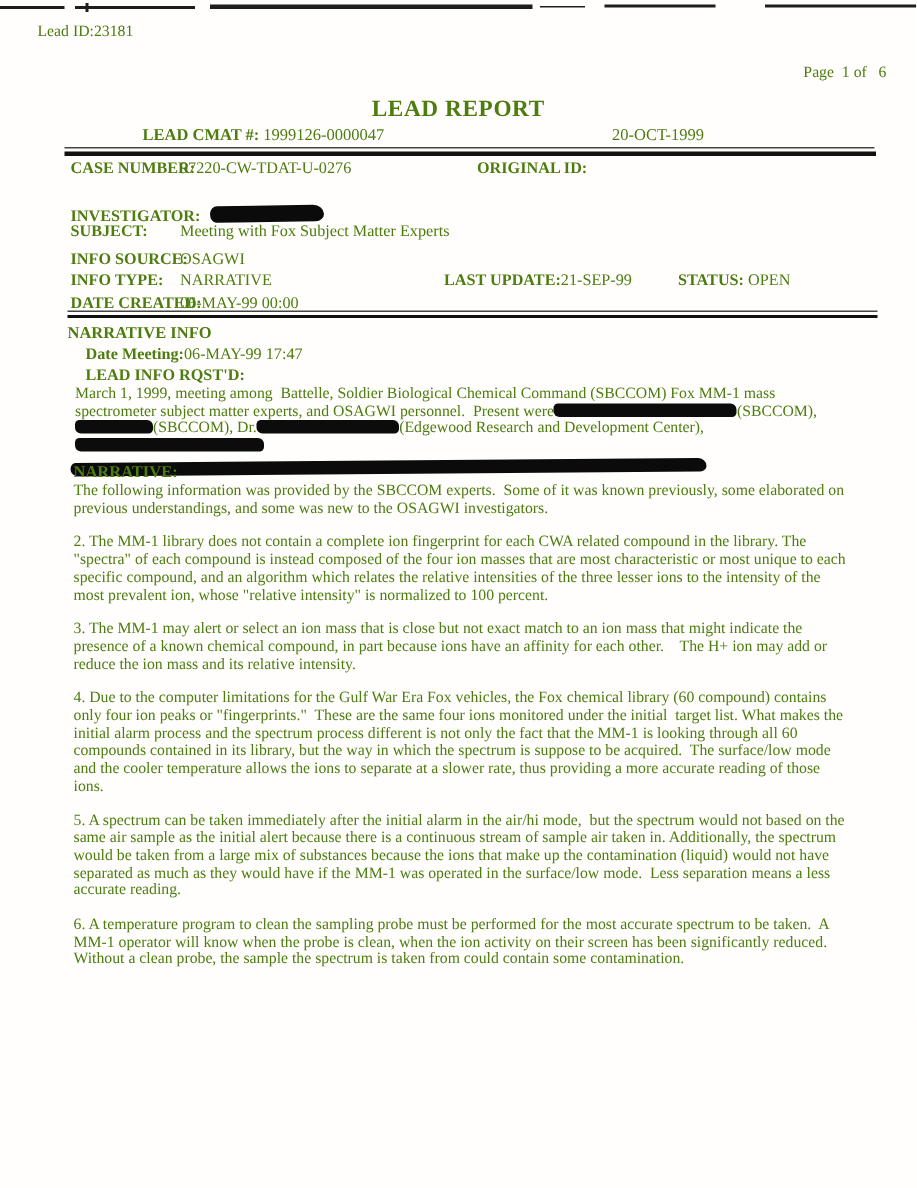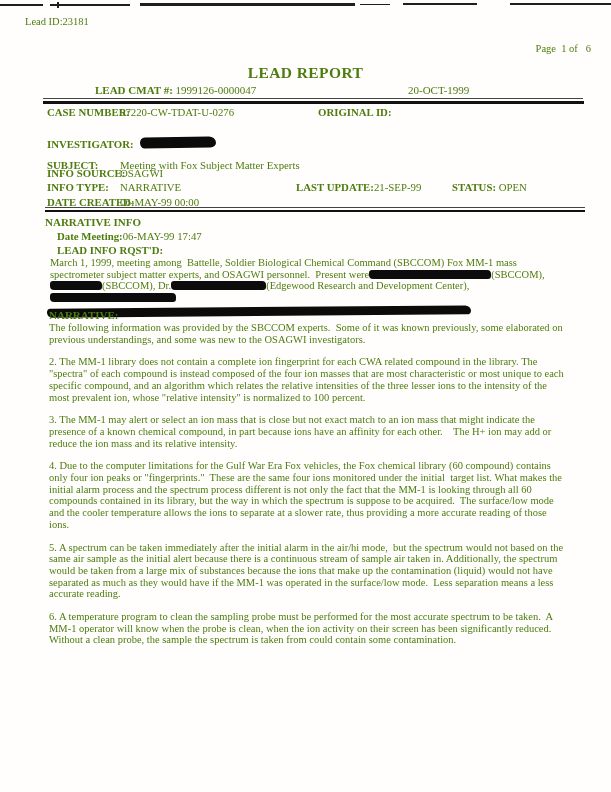--- a/index.html
+++ b/index.html
@@ -69,21 +69,21 @@
 
   <div class="frow" style="top:106px">
     <span class="flabel">CASE NUMBER:</span>
     <span class="fval">97220-CW-TDAT-U-0276</span>
     <span class="l2">ORIGINAL ID:</span>
   </div>
   <div class="frow" style="top:138px">
     <span class="flabel">INVESTIGATOR:</span>
     <span class="redact-blob"></span>
   </div>
-  <div class="frow" style="top:159px">
+  <div class="frow" style="top:148px">
     <span class="flabel">SUBJECT:</span>
     <span class="fval">Meeting with Fox Subject Matter Experts</span>
   </div>
   <div class="frow" style="top:167px">
     <span class="flabel">INFO SOURCE:</span>
     <span class="fval">OSAGWI</span>
   </div>
   <div class="frow" style="top:181px">
     <span class="flabel">INFO TYPE:</span>
     <span class="fval">NARRATIVE</span>

